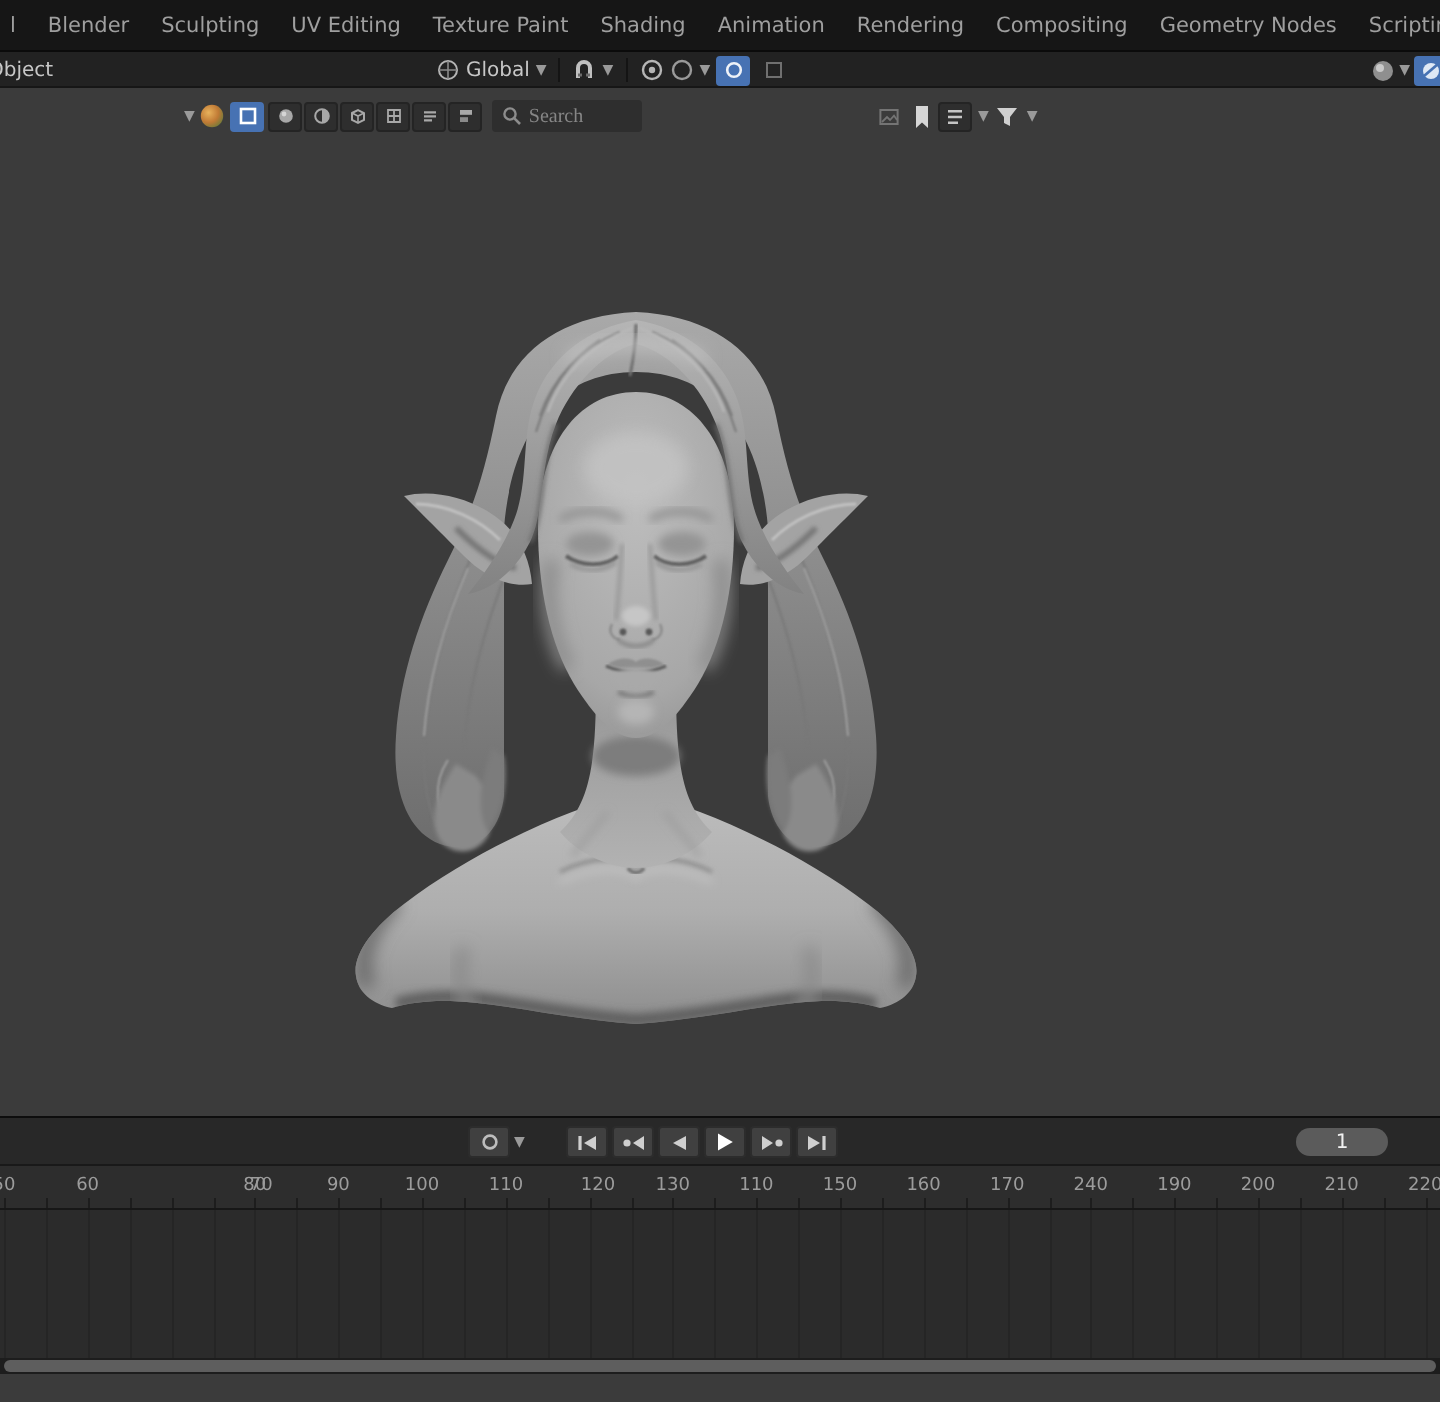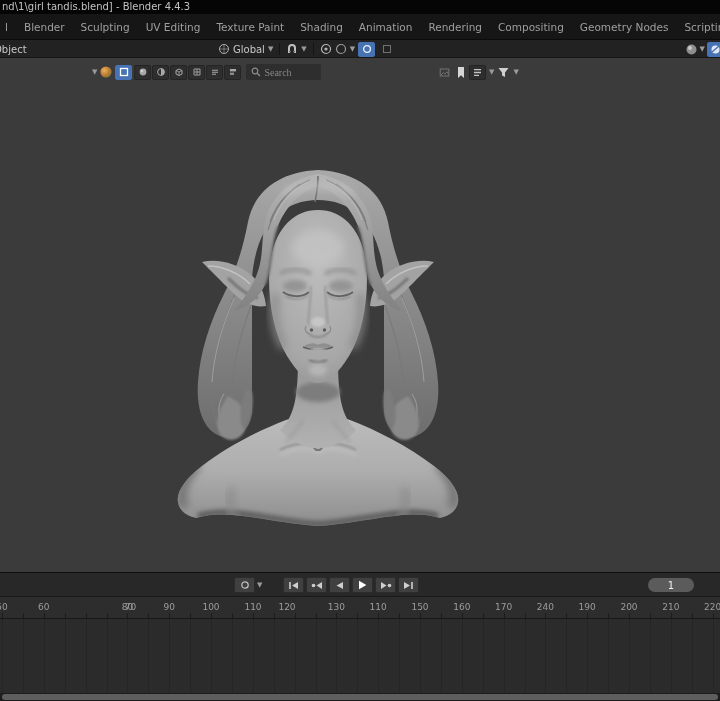--- a/index.html
+++ b/index.html
@@ -68,23 +68,20 @@
   .hscroll { position:relative; height:8px; background:#1d1d1d; }
   .hscroll-thumb { position:absolute; left:2px; right:2px; top:1px; height:6px;
     background:#5e5e5e; border-radius:3px; }
   svg { display:block; }
 </style>
 </head>
 <body>
 
 <div class="window">
 
-  <div class="titlebar">
-    <span>nd\1\girl tandis.blend] - Blender 4.4.3</span>
-  </div>
 
   <div class="topbar">
     <span style="display:flex;align-items:center;">
         <span class="tab tab-cropped">l</span>
         <span class="tab">Blender</span>
         <span class="tab">Sculpting</span>
         <span class="tab">UV Editing</span>
         <span class="tab">Texture Paint</span>
         <span class="tab">Shading</span>
         <span class="tab">Animation</span>
@@ -441,21 +438,21 @@
   </div>
 
   <div class="ruler">
       <span class="ruler-label" style="left: 2px;">50</span>
       <span class="ruler-label" style="left: 43.8px;">60</span>
       <span class="ruler-label" style="left: 85.6px; margin-left: 45px;">70</span>
       <span class="ruler-label" style="left: 127.4px;">80</span>
       <span class="ruler-label" style="left: 169.2px;">90</span>
       <span class="ruler-label" style="left: 211px;">100</span>
       <span class="ruler-label" style="left: 253px;">110</span>
-      <span class="ruler-label" style="left: 287px; text-align: right;">120</span>
+      <span class="ruler-label" style="left: 299px; text-align: right;">120</span>
       <span class="ruler-label" style="left: 336.4px;">130</span>
       <span class="ruler-label" style="left: 378.2px;">110</span>
       <span class="ruler-label" style="left: 420px; margin-top: 33px;">150</span>
       <span class="ruler-label" style="left: 461.8px;">160</span>
       <span class="ruler-label" style="left: 503.6px;">170</span>
       <span class="ruler-label" style="left: 545.4px;">240</span>
       <span class="ruler-label" style="left: 587.2px;">190</span>
       <span class="ruler-label" style="left: 629px;">200</span>
       <span class="ruler-label" style="left: 670.8px;">210</span>
       <span class="ruler-label" style="left: 712.6px;">220</span>

